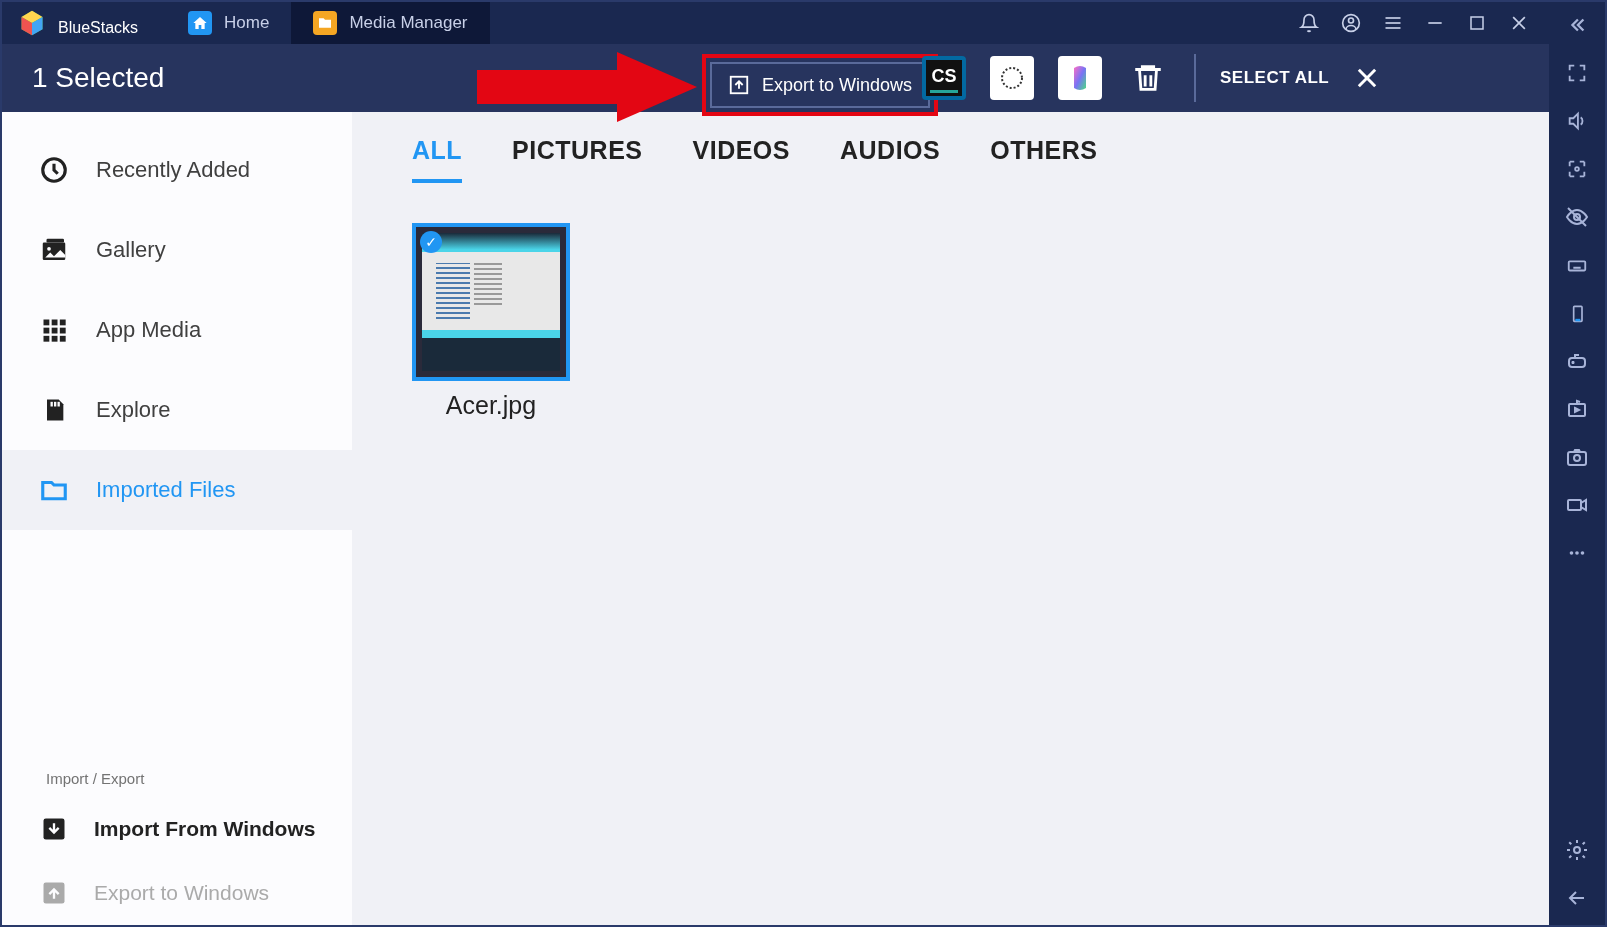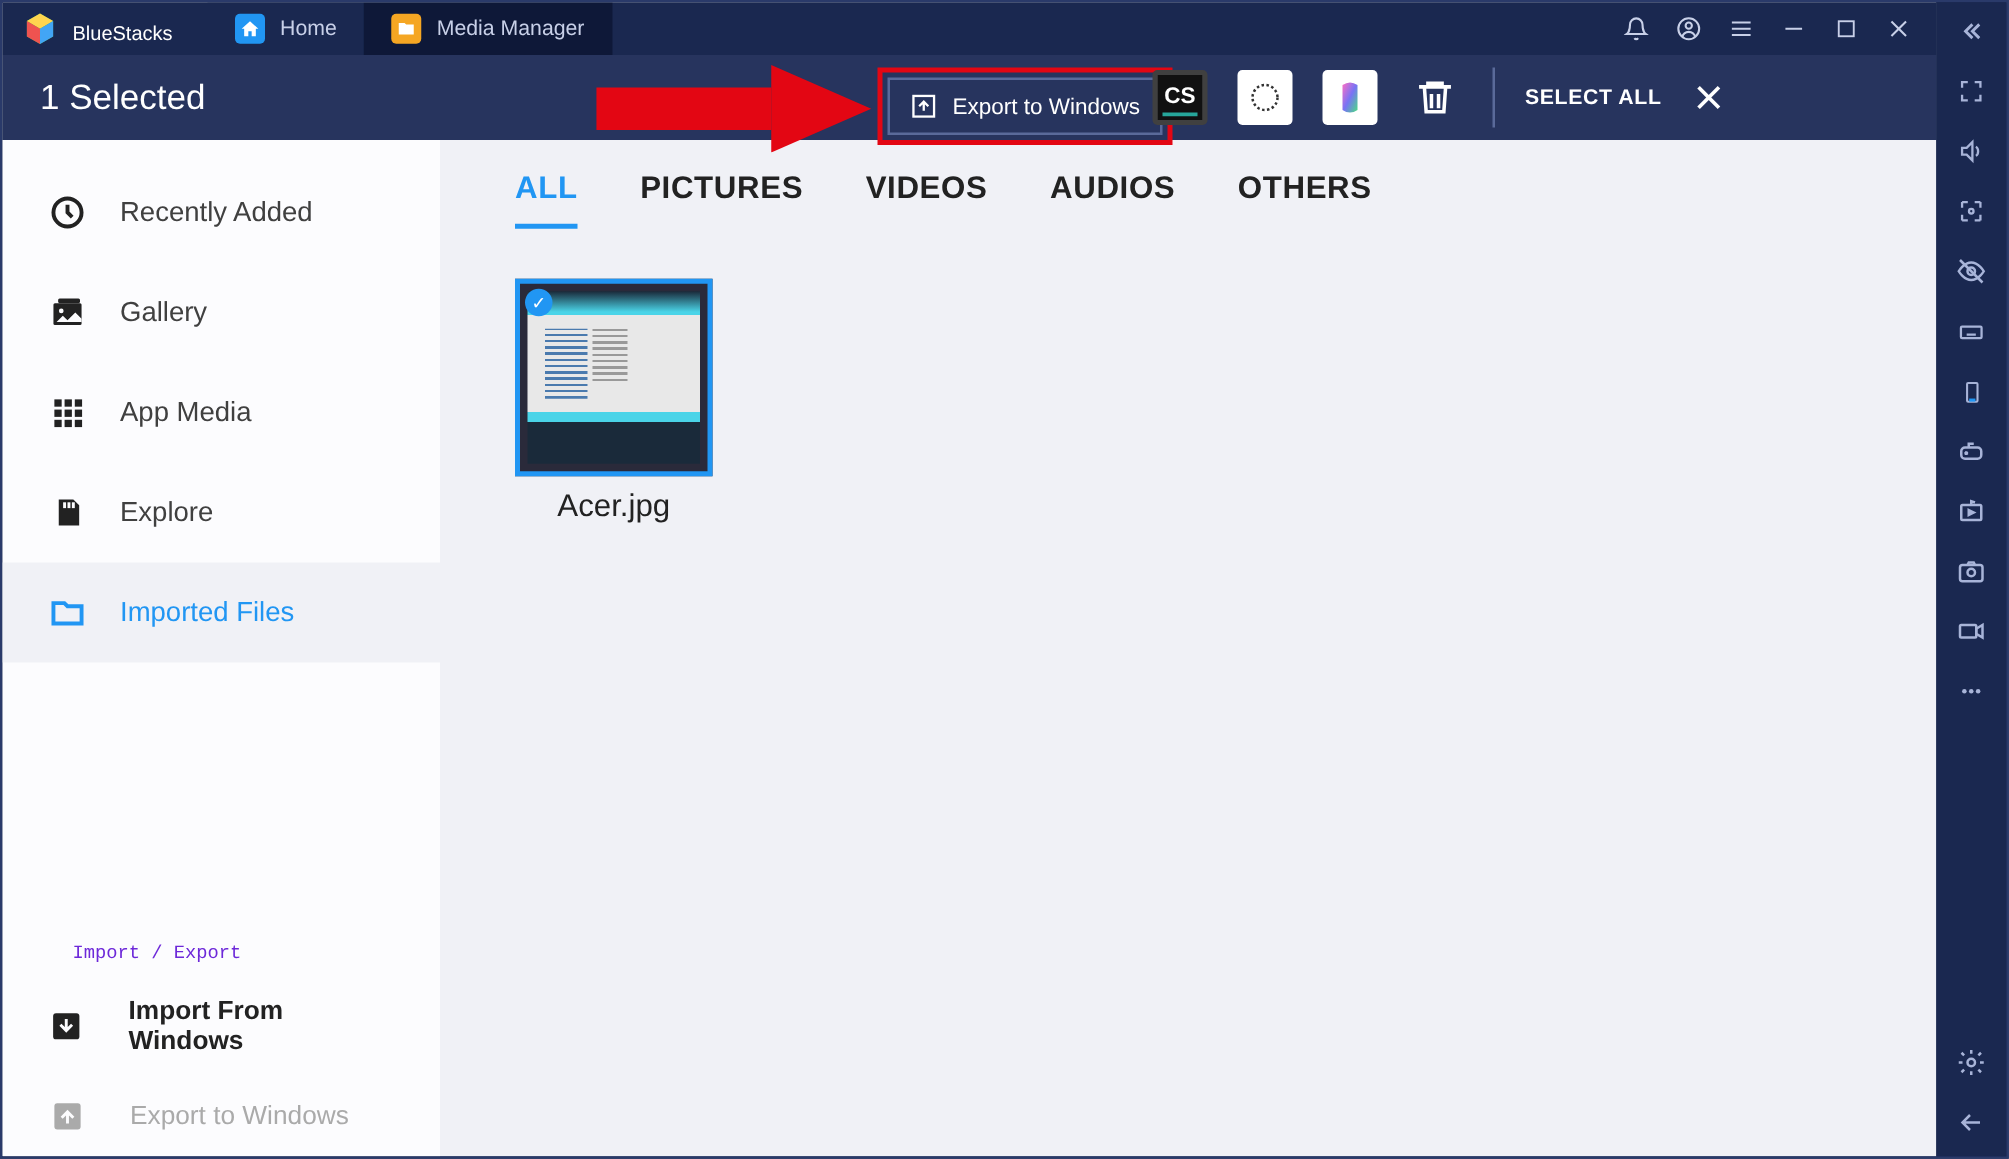--- a/index.html
+++ b/index.html
@@ -39,22 +39,22 @@
 
 
 .content { flex: 1; display: flex; background: #f0f1f6; }
 
 
 .sidebar { width: 350px; background: #fcfcfe; display: flex; flex-direction: column; padding-top: 18px; }
 .side-item { display: flex; align-items: center; gap: 26px; padding: 24px 36px; cursor: pointer; font-size: 22px; color: #404040; }
 .side-item.active { background: #f0f1f6; color: #2196f3; }
 .side-item.active .side-icon { color: #2196f3; }
 .side-icon { width: 32px; height: 32px; color: #222; display: flex; align-items: center; justify-content: center; }
-.side-section-label { padding: 16px 56px 10px; font-size: 15px; color: #6d28d9; font-family: Liberation Mono, monospace; }
-.side-action { display: flex; align-items: center; gap: 34px; padding: 16px 36px; cursor: pointer; font-size: 21px; font-weight: 600; color: #222; }
+.side-section-label { padding: 16px 44px 10px; font-size: 15px; color: #737373; }
+.side-action { display: flex; align-items: center; gap: 24px; padding: 16px 36px; cursor: pointer; font-size: 21px; font-weight: 600; color: #222; }
 .side-action.disabled { color: #aaa; font-weight: 400; }
 .side-action.disabled .side-icon { color: #aaa; }
 
 
 .main-panel { flex: 1; display: flex; flex-direction: column; }
 .filter-tabs { display: flex; gap: 50px; padding: 24px 60px 0; }
 .filter-tab { font-size: 25px; font-weight: 600; color: #222; padding-bottom: 14px; cursor: pointer; letter-spacing: 0.5px; }
 .filter-tab.active { color: #2196f3; border-bottom: 4px solid #2196f3; }
 .grid { padding: 40px 60px; display: flex; gap: 20px; flex-wrap: wrap; }
 .media-item { display: flex; flex-direction: column; align-items: center; gap: 10px; }
@@ -155,21 +155,21 @@
     <div class="export-btn-wrap">
       <div class="export-btn">
         <svg width="22" height="22" viewBox="0 0 24 24" fill="none" stroke="white" stroke-width="2">
             <rect x="3" y="3" width="18" height="18"></rect>
             <path d="M12 16V8M8 12l4-4 4 4"></path>
           </svg>
         <span class="export-btn-text">Export to Windows</span>
       </div>
     </div>
     <div class="action-icons">
-      <div class="action-icon" style="background:#404040;">
+      <div class="action-icon" style="background:#0369a1;">
         <svg width="36" height="36" viewBox="0 0 36 36">
             <rect width="36" height="36" fill="#111"></rect>
             <text x="18" y="22" font-size="18" font-weight="bold" fill="#fff" text-anchor="middle">CS</text>
             <rect x="4" y="30" width="28" height="3" fill="#26a69a"></rect>
           </svg>
       </div>
       <div class="action-icon" style="background:#fff;">
         <svg width="36" height="36" viewBox="0 0 36 36">
             <rect width="36" height="36" fill="#fff"></rect>
             <circle cx="18" cy="18" r="10" fill="none" stroke="#333" stroke-width="2" stroke-dasharray="2 2"></circle>

